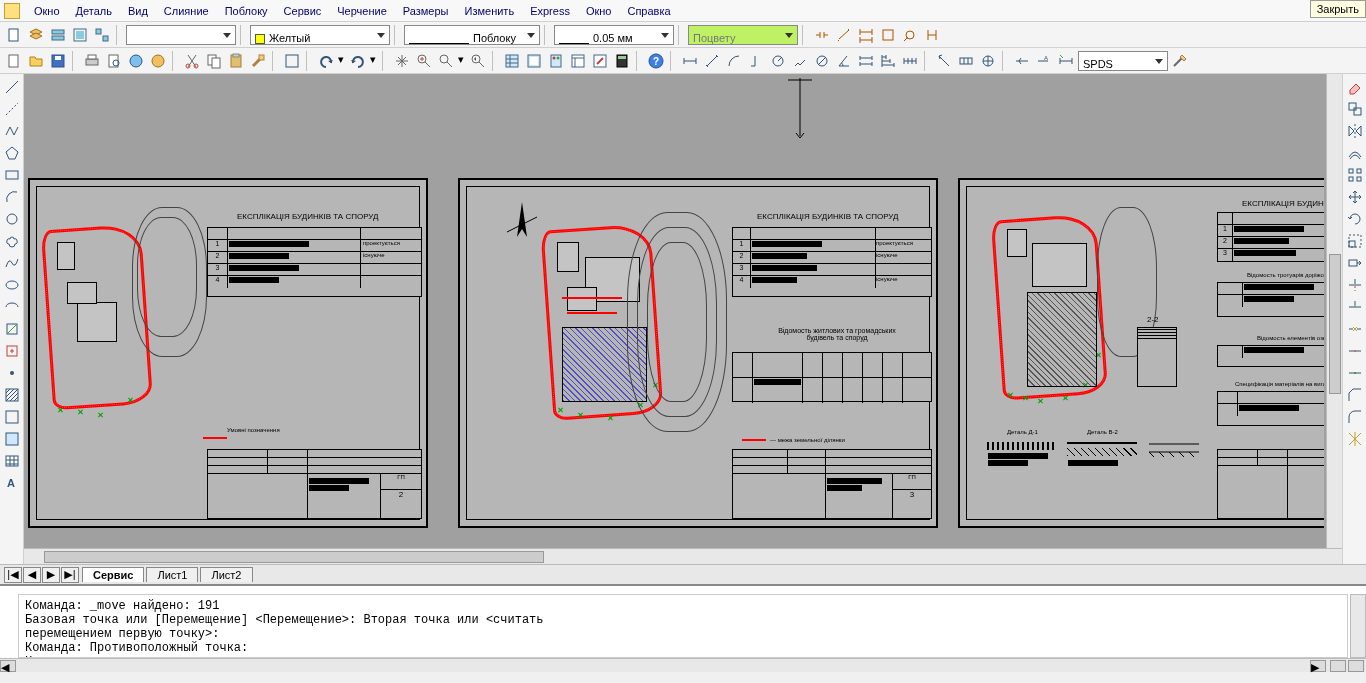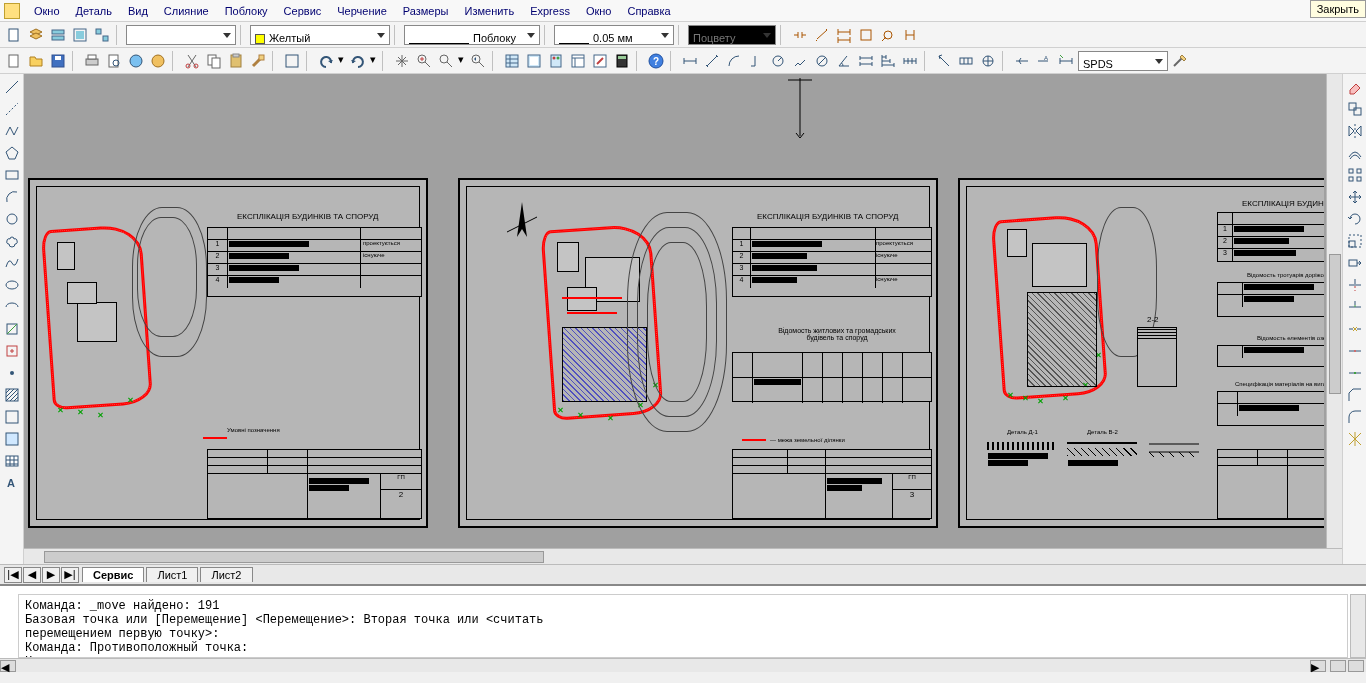--- a/index.html
+++ b/index.html
@@ -134,21 +134,21 @@
   <div class="dropdown" style="width:136px;">
       <span class="line-preview"></span>
       <span>Поблоку</span>
     </div>
   <span class="tool-sep"></span>
   <div class="dropdown" style="width:120px;">
       <span class="line-preview" style="width:30px;"></span>
       <span>0.05 мм</span>
     </div>
   <span class="tool-sep"></span>
-  <div class="dropdown" style="width:88px;background:#000000;color:#777;">
+  <div class="dropdown" style="width:110px;background:#bef264;color:#777;">
       <span>Поцвету</span>
     </div>
   <span class="tool-sep"></span>
   <span class="tool-btn">
       <svg class="ic" viewBox="0 0 16 16">
         <path d="M2 8 h4 m4 0 h4 M6 5 v6 M10 5 v6" stroke="#a50" fill="none"></path>
       </svg>
     </span>
   <span class="tool-btn">
       <svg class="ic" viewBox="0 0 16 16">

